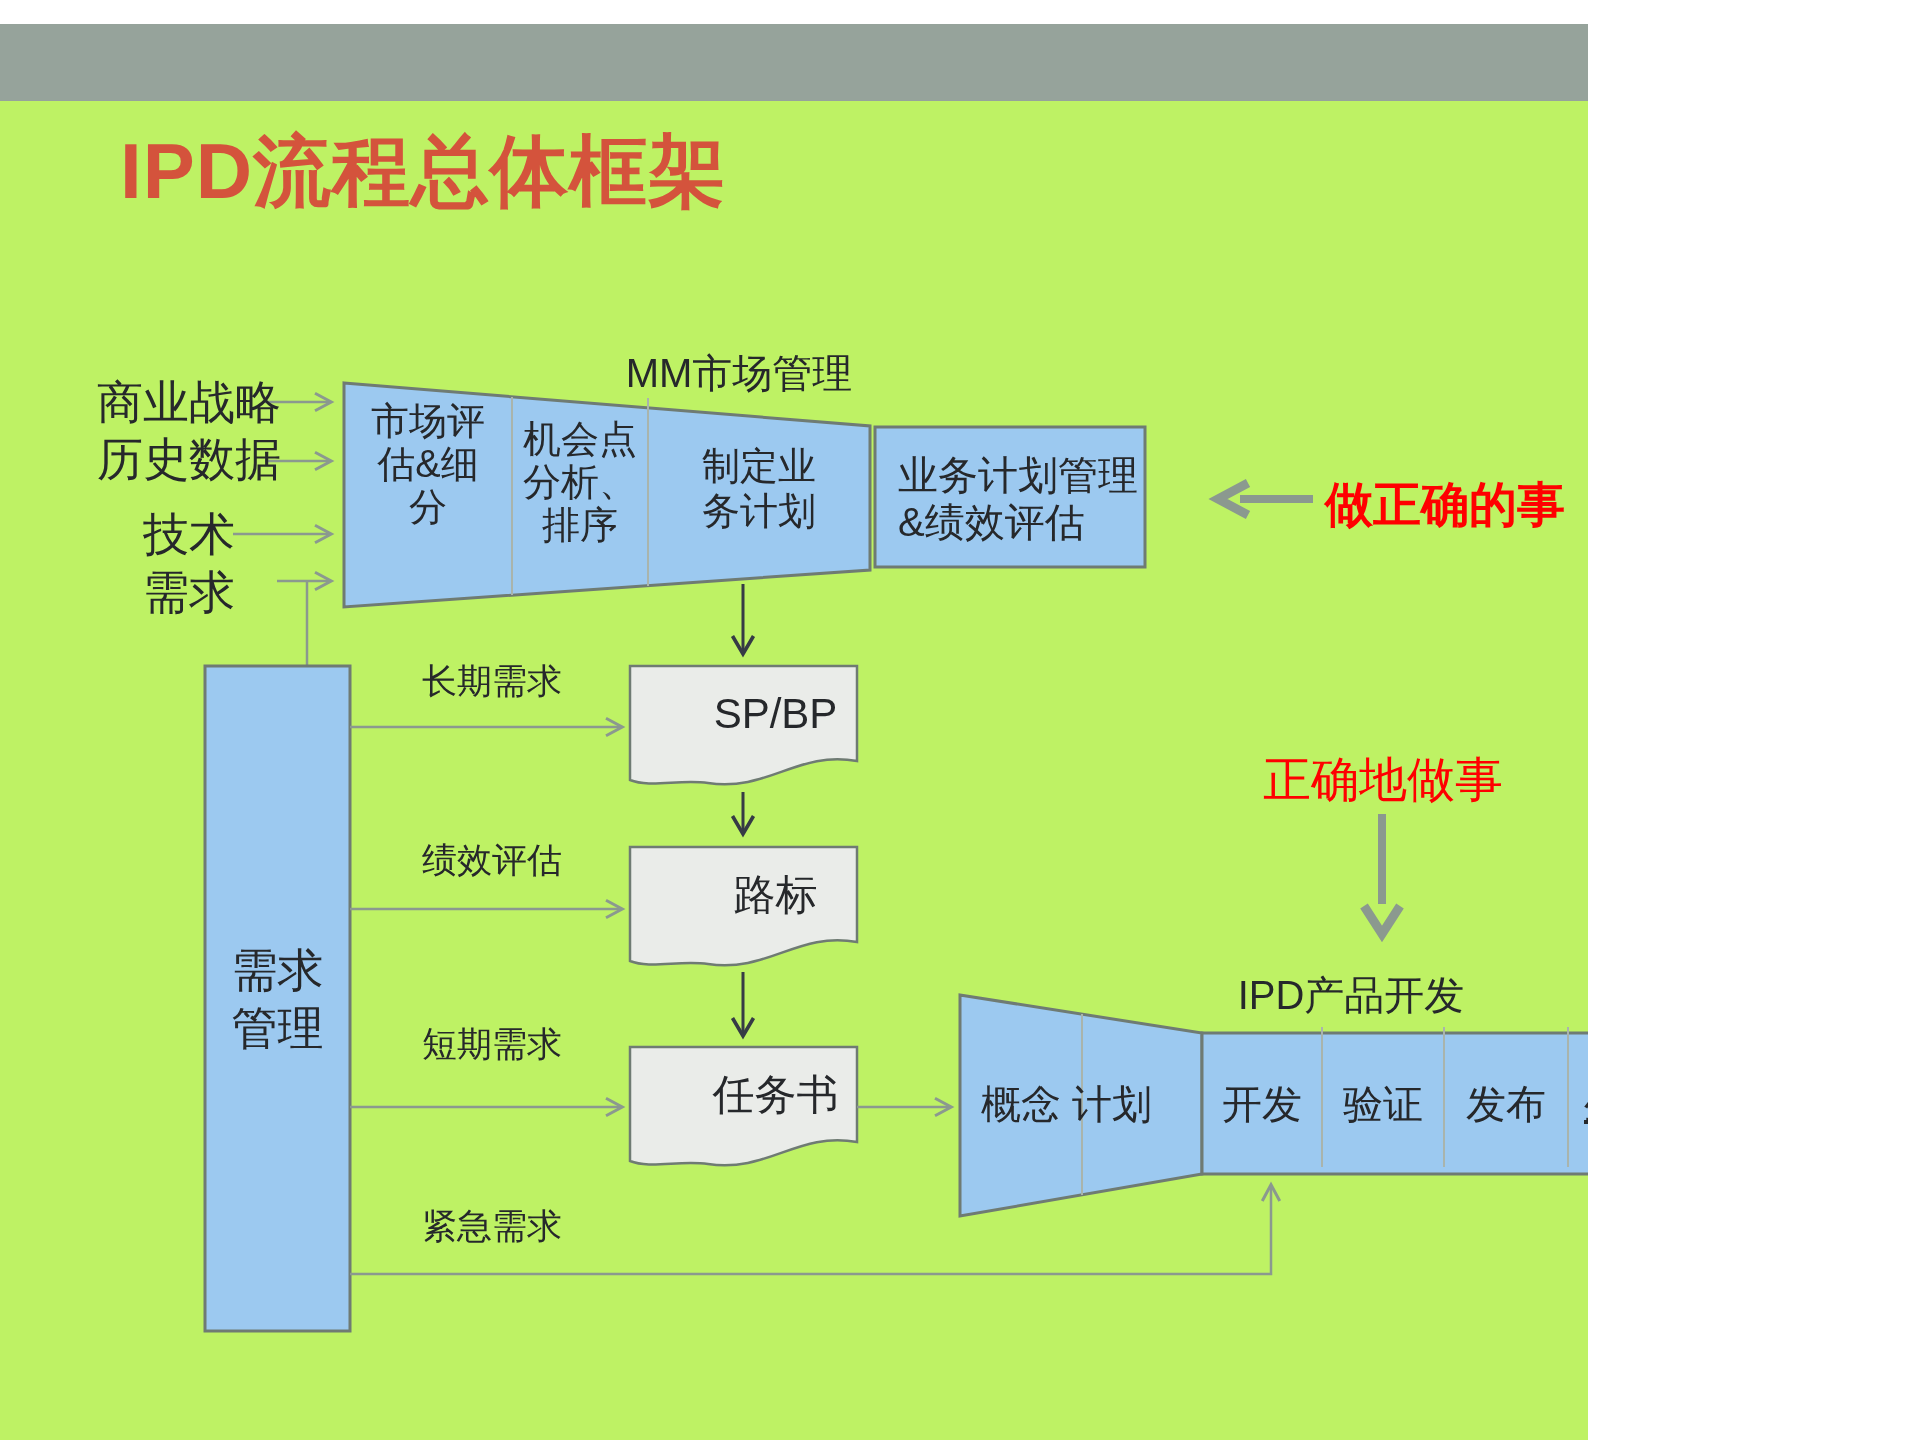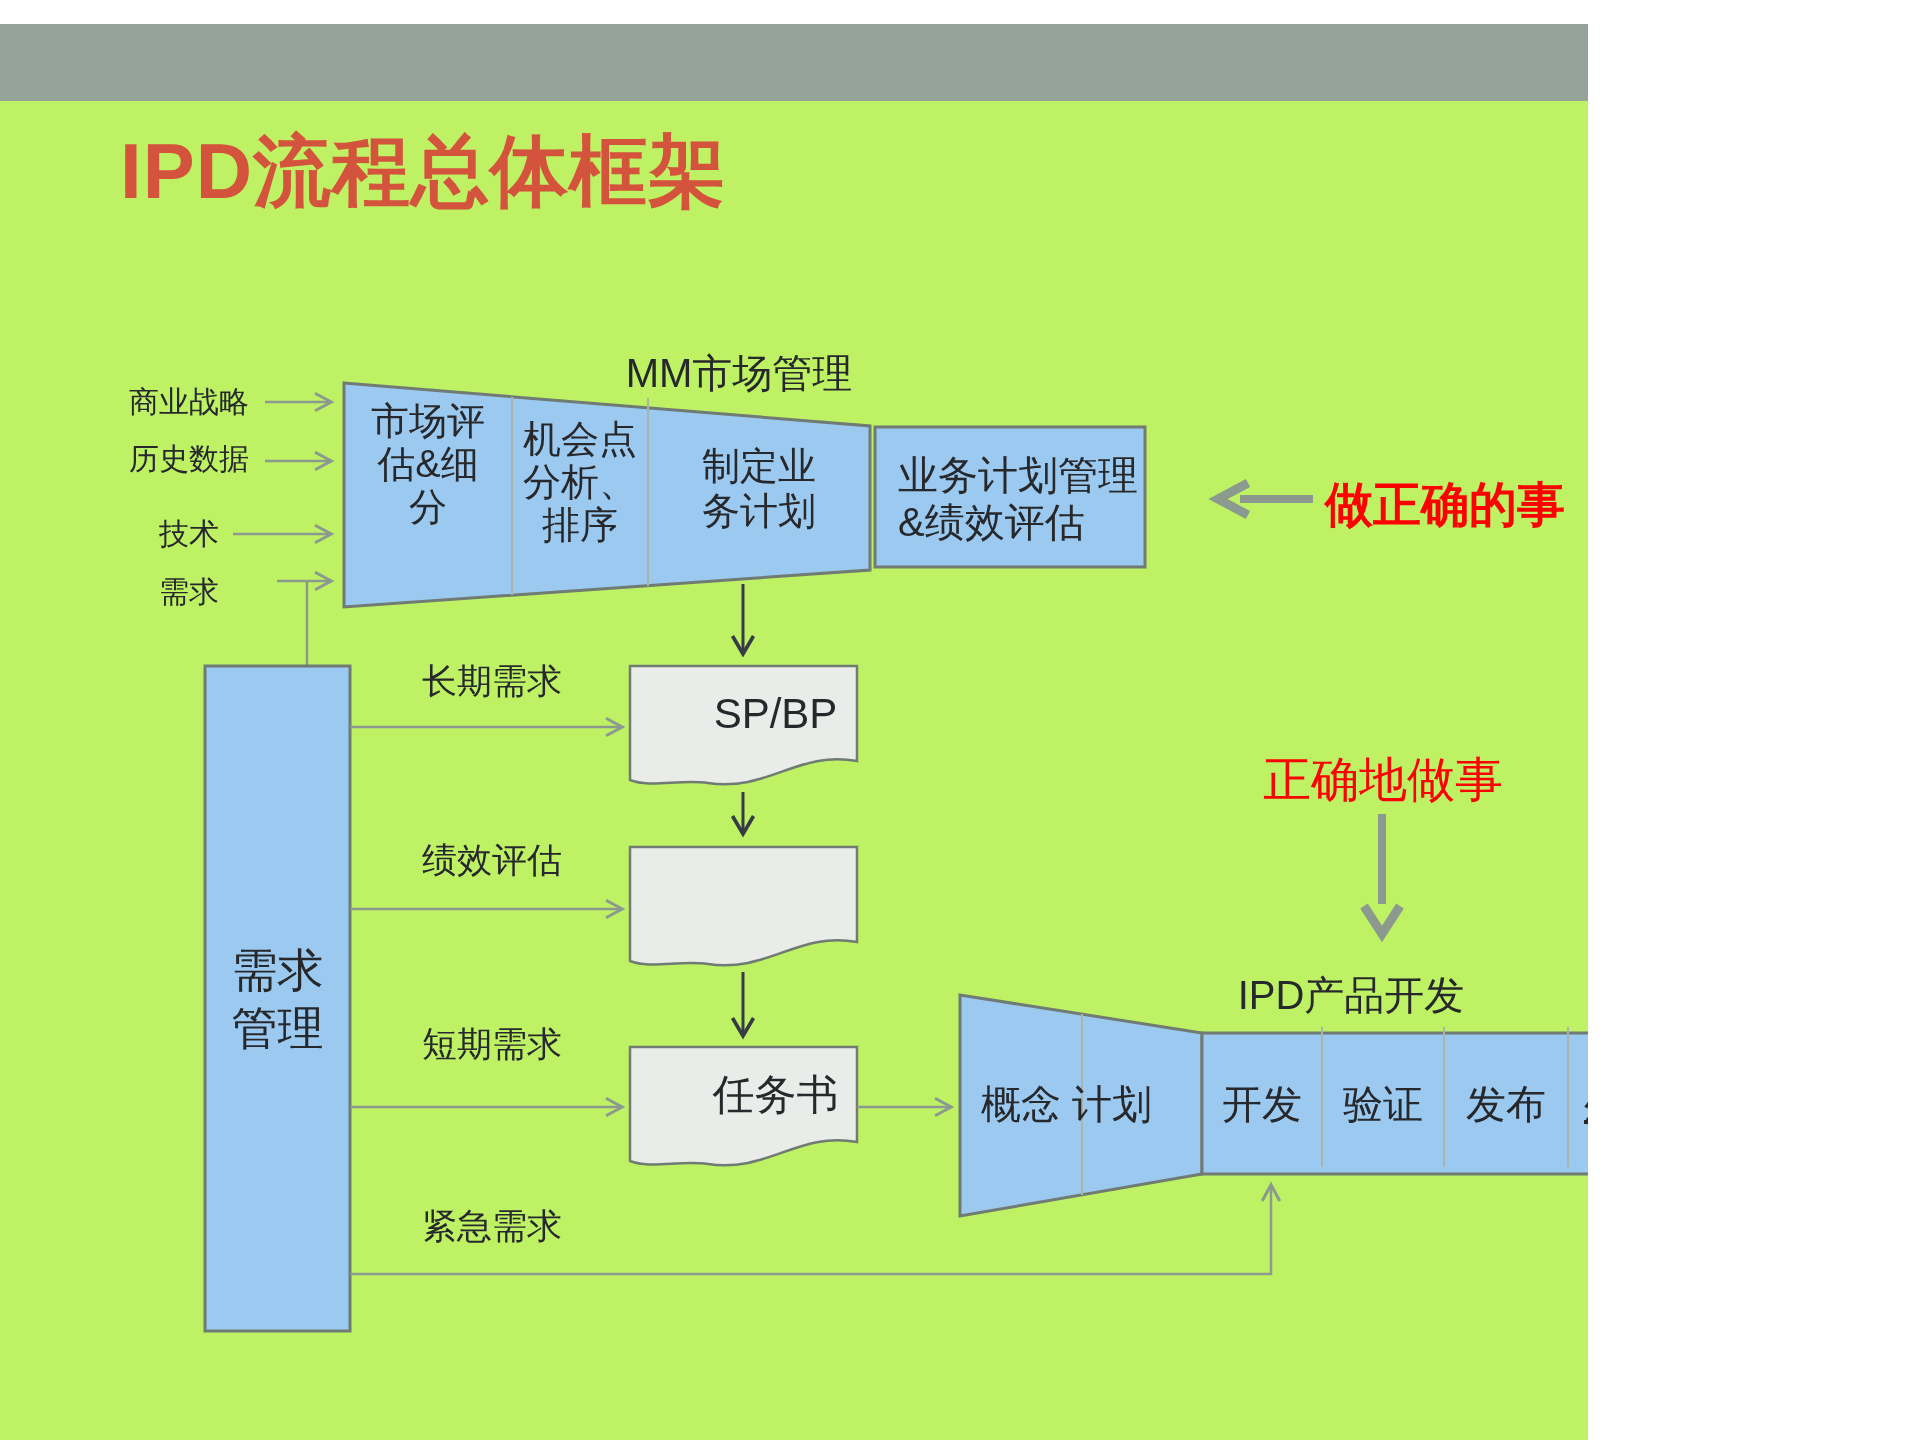--- a/index.html
+++ b/index.html
@@ -27,21 +27,21 @@
   .diagram{position:absolute;left:0;top:0;width:1920px;height:1440px;}
   .blue{fill:var(--shape-fill);stroke:var(--shape-border);stroke-width:3;}
   .doc{fill:var(--doc-fill);stroke:var(--shape-border);stroke-width:2.5;}
   .div{stroke:var(--divider-line);stroke-width:2;}
   .con{stroke:var(--connector-gray);stroke-width:2.5;fill:none;}
   .flow{stroke:var(--arrow-dark);stroke-width:3;fill:none;}
   .thick{stroke:var(--connector-gray);stroke-width:8;fill:none;}
   .thickhead{stroke:var(--connector-gray);stroke-width:9;fill:none;}
   .lbl{position:absolute;white-space:nowrap;color:var(--label-text);}
   .center{text-align:center;}
-  .inlbl{left:64px;width:250px;font-size:30px;line-height:40px;text-align:center;}
+  .inlbl{left:64px;width:250px;font-size:46px;line-height:40px;text-align:center;}
   .flowlbl{left:422px;width:180px;font-size:35px;line-height:40px;}
   .segblock{position:absolute;display:flex;flex-direction:column;align-items:center;
     font-size:38px;line-height:43px;color:var(--label-text);}
   .docbox{position:absolute;left:630px;width:227px;height:95px;display:flex;
     align-items:center;justify-content:center;font-size:42px;padding-left:32px;}
   .stage{position:absolute;top:1059px;font-size:40px;line-height:42px;text-align:center;}
   .red{position:absolute;font-size:48px;color:var(--annotation-red);white-space:nowrap;}
 </style>
 </head>
 <body>
@@ -121,20 +121,21 @@
     <div>制定业</div>
     <div>务计划</div>
   </div>
 
   <div class="lbl" style="left:898px;top:428px;width:245px;font-size:40px;line-height:47px;white-space:normal;">
     <div>业务计划管理</div>
     <div>&amp;绩效评估</div>
   </div>
 
   <div class="docbox" style="top:642px;">SP/BP</div>
+  <div class="docbox" style="top:823px;">路标</div>
   <div class="docbox" style="top:1023px;">任务书</div>
 
   <div class="lbl" style="left:205px;top:642px;width:145px;height:665px;display:flex;flex-direction:column;align-items:center;justify-content:center;font-size:46px;line-height:58px;">
     <div>需求</div>
     <div>管理</div>
   </div>
 
   <div class="lbl flowlbl" style="top:637px;">长期需求</div>
   <div class="lbl flowlbl" style="top:816px;">绩效评估</div>
   <div class="lbl flowlbl" style="top:1000px;">短期需求</div>

